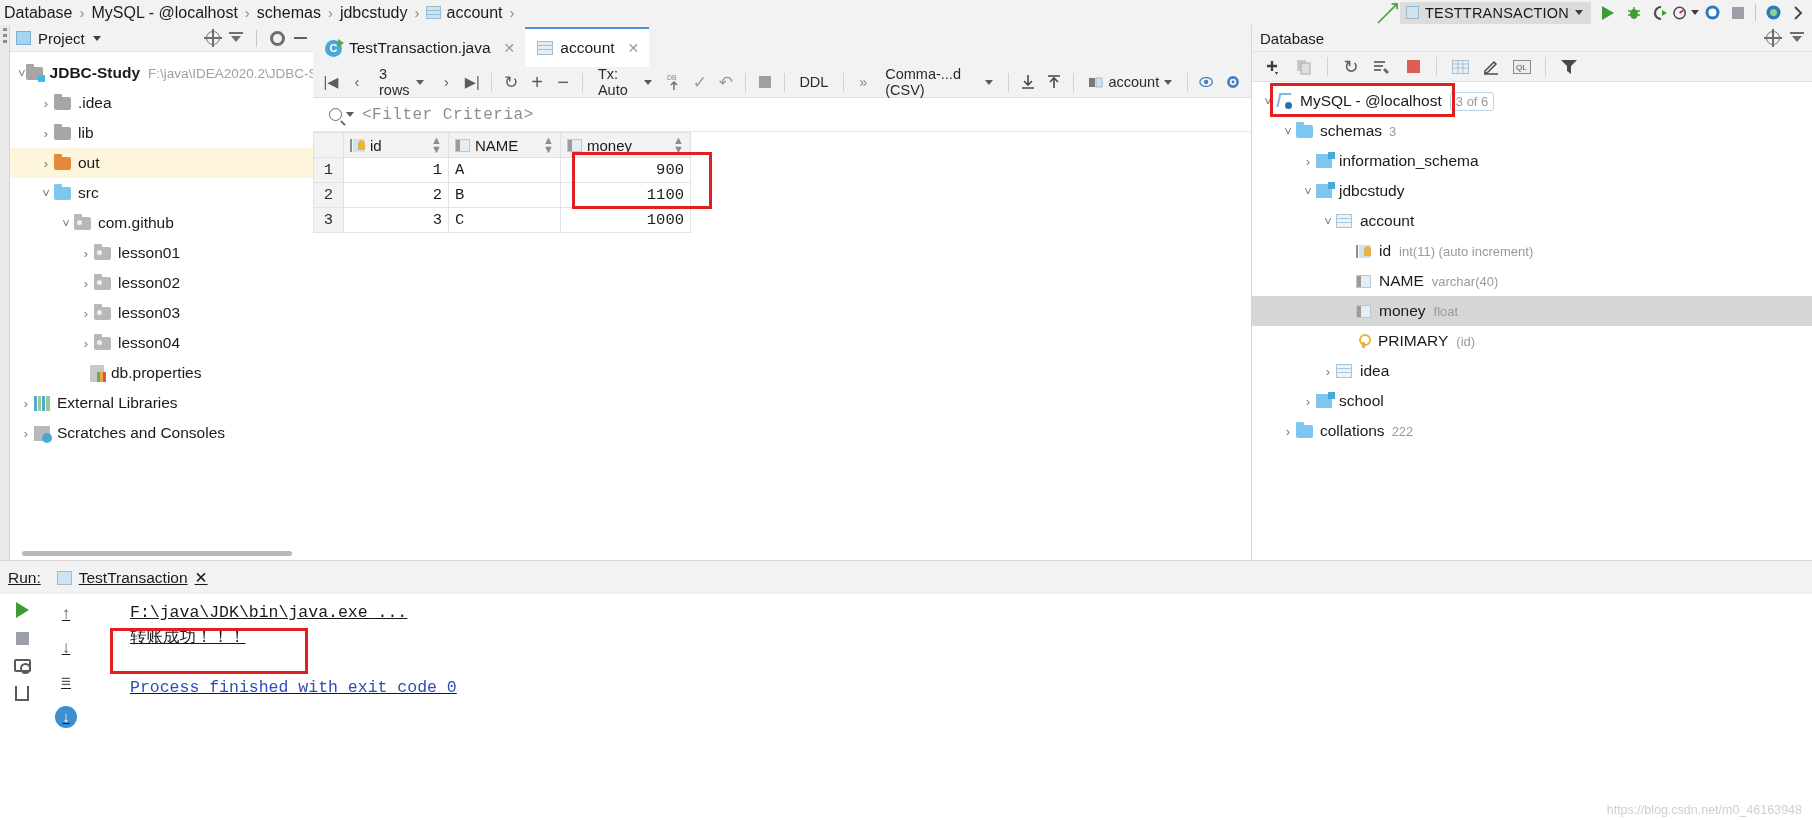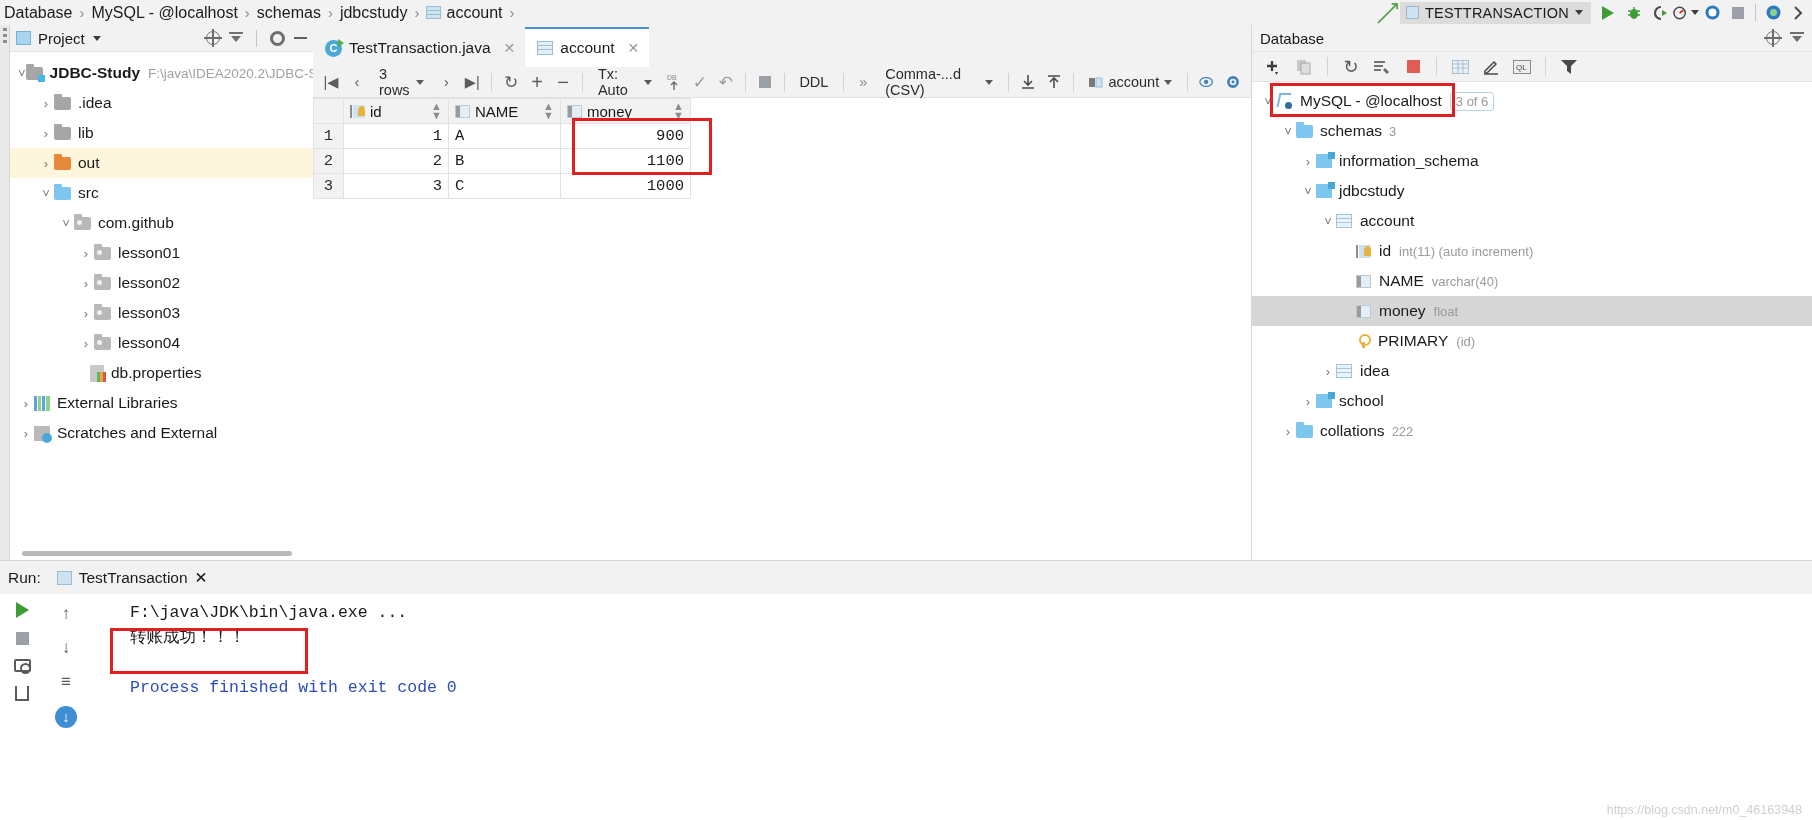--- a/index.html
+++ b/index.html
@@ -141,21 +141,21 @@
   .badge-of { border:1px solid #b8d4ea; border-radius:3px; color:#9a9a9a; font-size:13px; padding:1px 5px; margin-left:8px;}
   .col-ico{width:15px;height:13px;flex:none;margin-right:8px;background:linear-gradient(to right,#9b9b9b 0 4px,#e3eef7 4px 15px);border:1px solid #b9c9d6;}
   .pk-ico{width:14px;height:14px;flex:none;margin-right:8px;position:relative;}
   .pk-ico::before{content:"";position:absolute;left:3px;top:0;width:8px;height:8px;border-radius:50%;border:2.5px solid #e8b23c;}
   .pk-ico::after{content:"";position:absolute;left:6px;top:8px;width:2.5px;height:6px;background:#e8b23c;}
   .tbl-ico2{width:16px;height:14px;flex:none;margin-right:8px;border:1px solid #a8c4d8;background:#eaf3fa;position:relative;}
   .tbl-ico2::before{content:"";position:absolute;left:0;right:0;top:3px;height:1px;background:#a8c4d8;}
   .tbl-ico2::after{content:"";position:absolute;left:0;right:0;top:7px;height:1px;background:#a8c4d8;}
 
   
-  .runpanel { position:absolute; left:0; top:560px; width:1812px; height:260px; background:#ec4899; border-top:1px solid #d6d6d6;}
+  .runpanel { position:absolute; left:0; top:560px; width:1812px; height:260px; background:#ec4899; border-top:1px solid #d6d6d6;text-decoration:underline;}
   .run-head { height:33px; display:flex; align-items:center; gap:10px; padding-left:8px; background:#f2f2f2;}
   .run-label { font-size:15.5px; }
   .run-tab { display:flex; align-items:center; gap:7px; font-size:15.5px; padding:4px 6px;}
   .run-tab .ti { width:15px;height:14px;background:#cfe2f0;border:1px solid #9dbdd4;}
   .run-body { position:relative; height:227px; background:#ffffff; display:flex; }
   .run-rail { width:44px; height:100%; display:flex; flex-direction:column; align-items:center; padding-top:8px; gap:14px;}
   .r-play { width:0;height:0;border-top:8px solid transparent;border-bottom:8px solid transparent;border-left:13px solid #3f9c35;}
   .r-stop { width:13px;height:13px;background:#9aa0a6;}
   .r-cam { width:17px;height:13px;border:2px solid #5a5a5a;border-radius:2px;position:relative;}
   .r-cam::after{content:"";position:absolute;left:4px;top:2px;width:7px;height:7px;border-radius:50%;border:2px solid #5a5a5a;}
@@ -318,21 +318,21 @@
         <span class="nlabel">db.properties</span>
       </div>
       <div class="node" style="padding-left:8px">
         <span class="arrow">›</span>
         <span class="lib-ico"></span>
         <span class="nlabel">External Libraries</span>
       </div>
       <div class="node" style="padding-left:8px">
         <span class="arrow">›</span>
         <span class="scratch-ico"></span>
-        <span class="nlabel">Scratches and External</span>
+        <span class="nlabel">Scratches and Consoles</span>
       </div>
     </div>
     <div class="proj-scroll"></div>
   </div>
 
   <div class="editor">
     <div class="tabs">
       <div class="tab">
         <span class="j-ico">C</span>
         <span>TestTransaction.java</span>
@@ -415,20 +415,25 @@
           </svg>
       </div>
       <div class="gt-btn">
         <svg width="16" height="16" viewBox="0 0 16 16">
             <circle cx="8" cy="8" r="4.6" fill="none" stroke="#3d7fc1" stroke-width="2.6"></circle>
             <circle cx="8" cy="8" r="1.4" fill="#3d7fc1"></circle>
           </svg>
       </div>
     </div>
 
+    <div class="filter-row">
+      <span class="search-gl"></span>
+      <span class="caret" style="margin-left:-4px"></span>
+      <span class="filter-ph">&lt;Filter Criteria&gt;</span>
+    </div>
 
     <div style="position:relative;">
       <table class="data">
         <thead>
           <tr>
             <th class="rn"></th>
             <th class="col-id">
               <div class="th-inner">
                 <span class="key-ico"></span>
                 <span>id</span>

